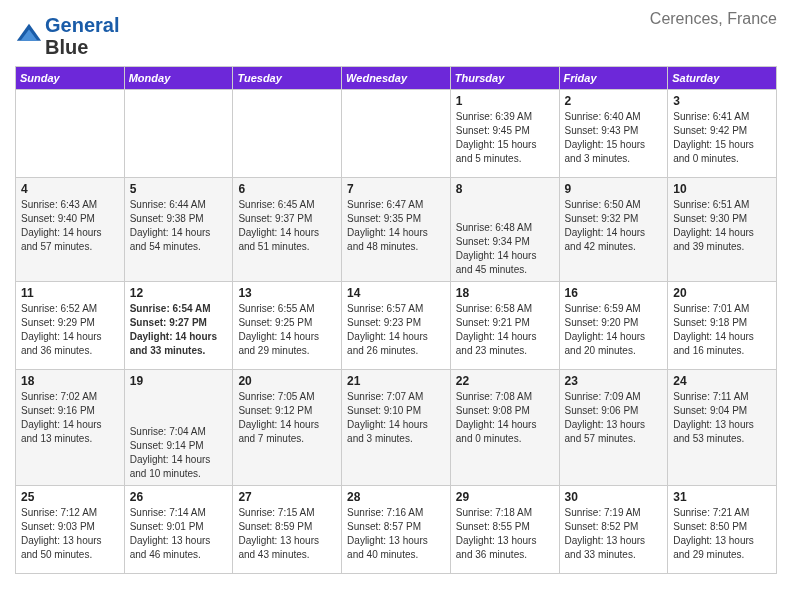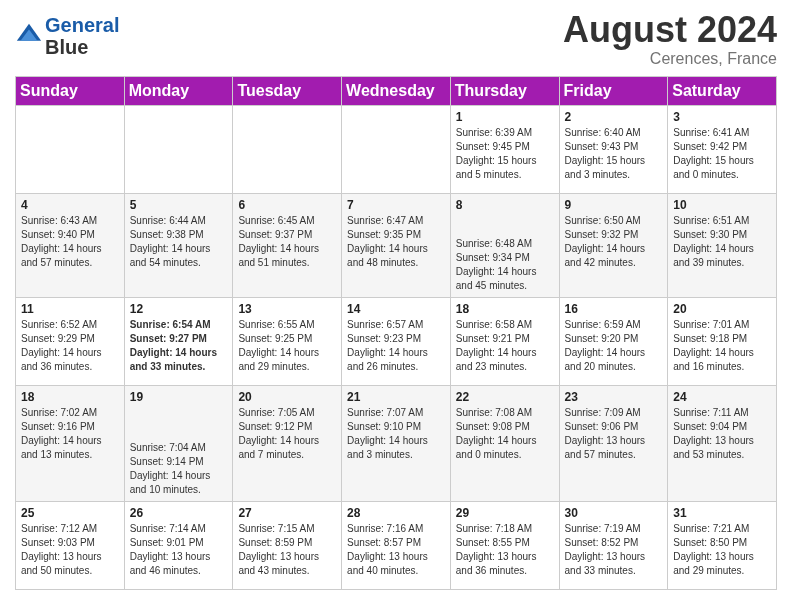--- a/index.html
+++ b/index.html
@@ -45,27 +45,28 @@
     .location {
       font-size: 16px;
       color: #737373;
     }
     table {
       width: 100%;
       border-collapse: collapse;
       table-layout: fixed;
     }
     thead tr th {
-      background-color: #a21caf;
+      background-color: #6d28d9;
       color: #fff;
-      font-size: 16px;
+      font-size: 11px;
       font-weight: bold;
       padding: 5px 4px;
       text-align: left;
       border: 1px solid #ccc;
+      font-style: italic;
     }
     tbody tr td {
       border: 1px solid #ccc;
       vertical-align: top;
       padding: 4px 5px;
       font-size: 10.5px;
       color: #222;
       height: 88px;
       background: #fff;
     }
@@ -94,21 +95,20 @@
     <svg class="logo-icon" viewBox="0 0 30 30">
       <polygon points="15,2 28,20 2,20" fill="#1a5ca8"></polygon>
       <polygon points="15,8 24,20 6,20" fill="#4a90d9"></polygon>
     </svg>
     <div class="logo-text">
       <div><span class="blue">General</span></div>
       <div>Blue</div>
     </div>
   </div>
   <div class="title-block">
-    <div class="month-title">August 2024</div>
     <div class="location">Cerences, France</div>
   </div>
 </div>
 
 <table>
   <thead>
     <tr>
     <th>Sunday</th>
         <th>Monday</th>
         <th>Tuesday</th>

